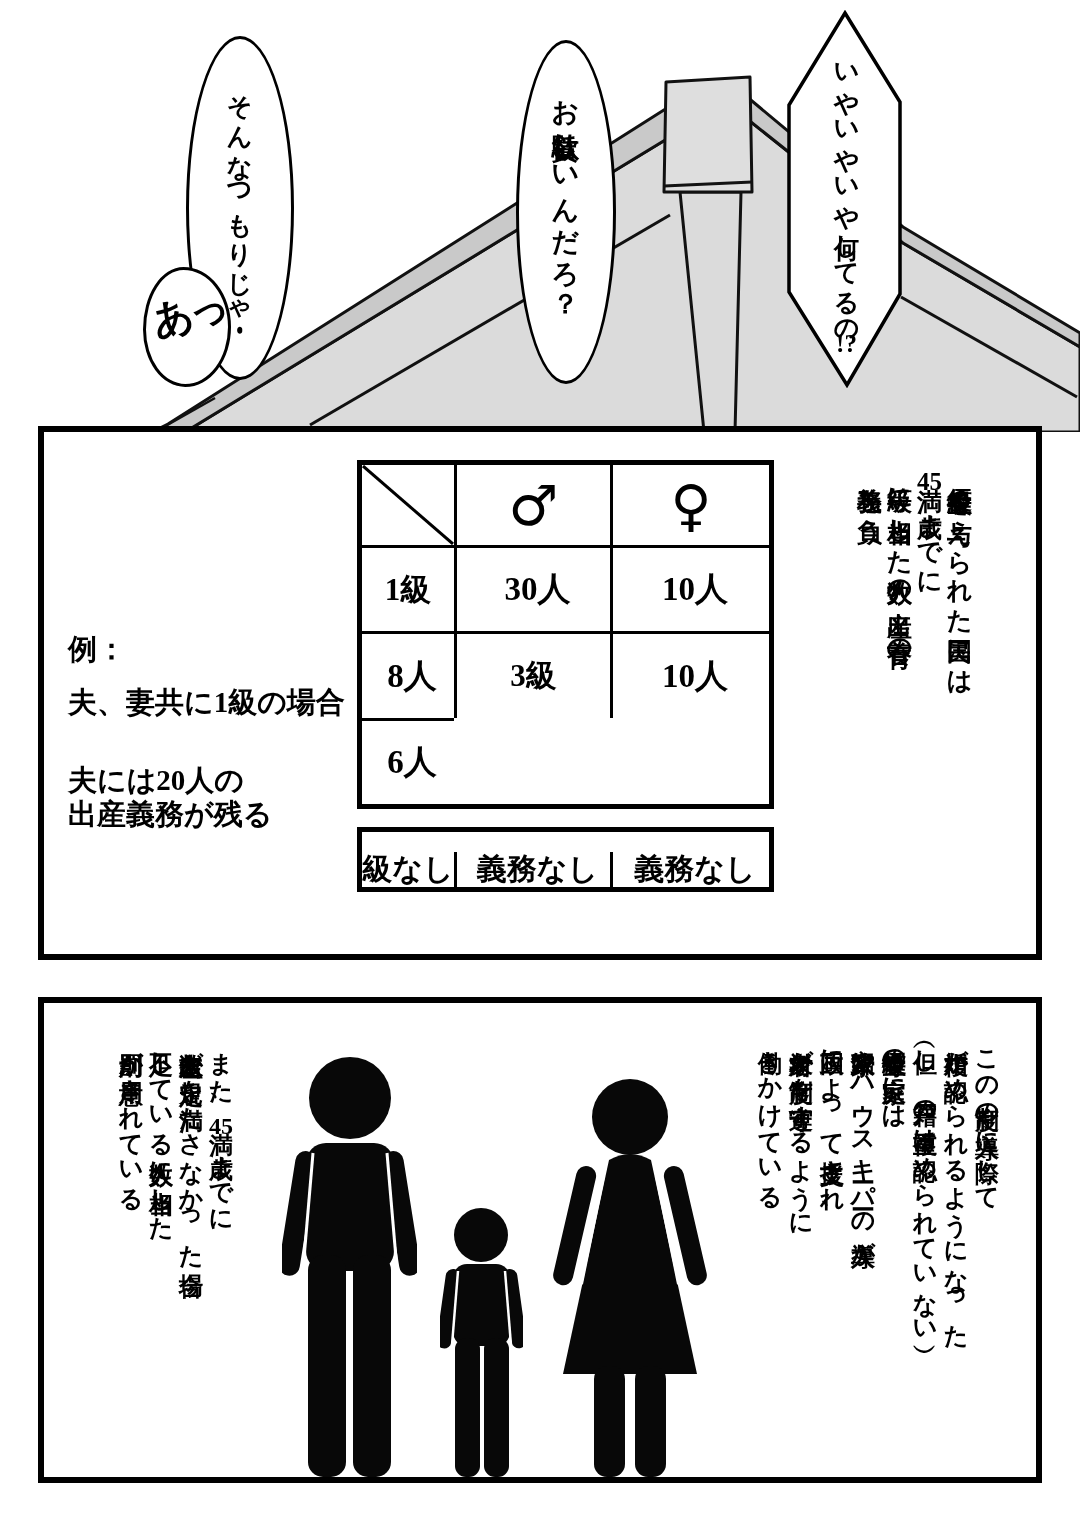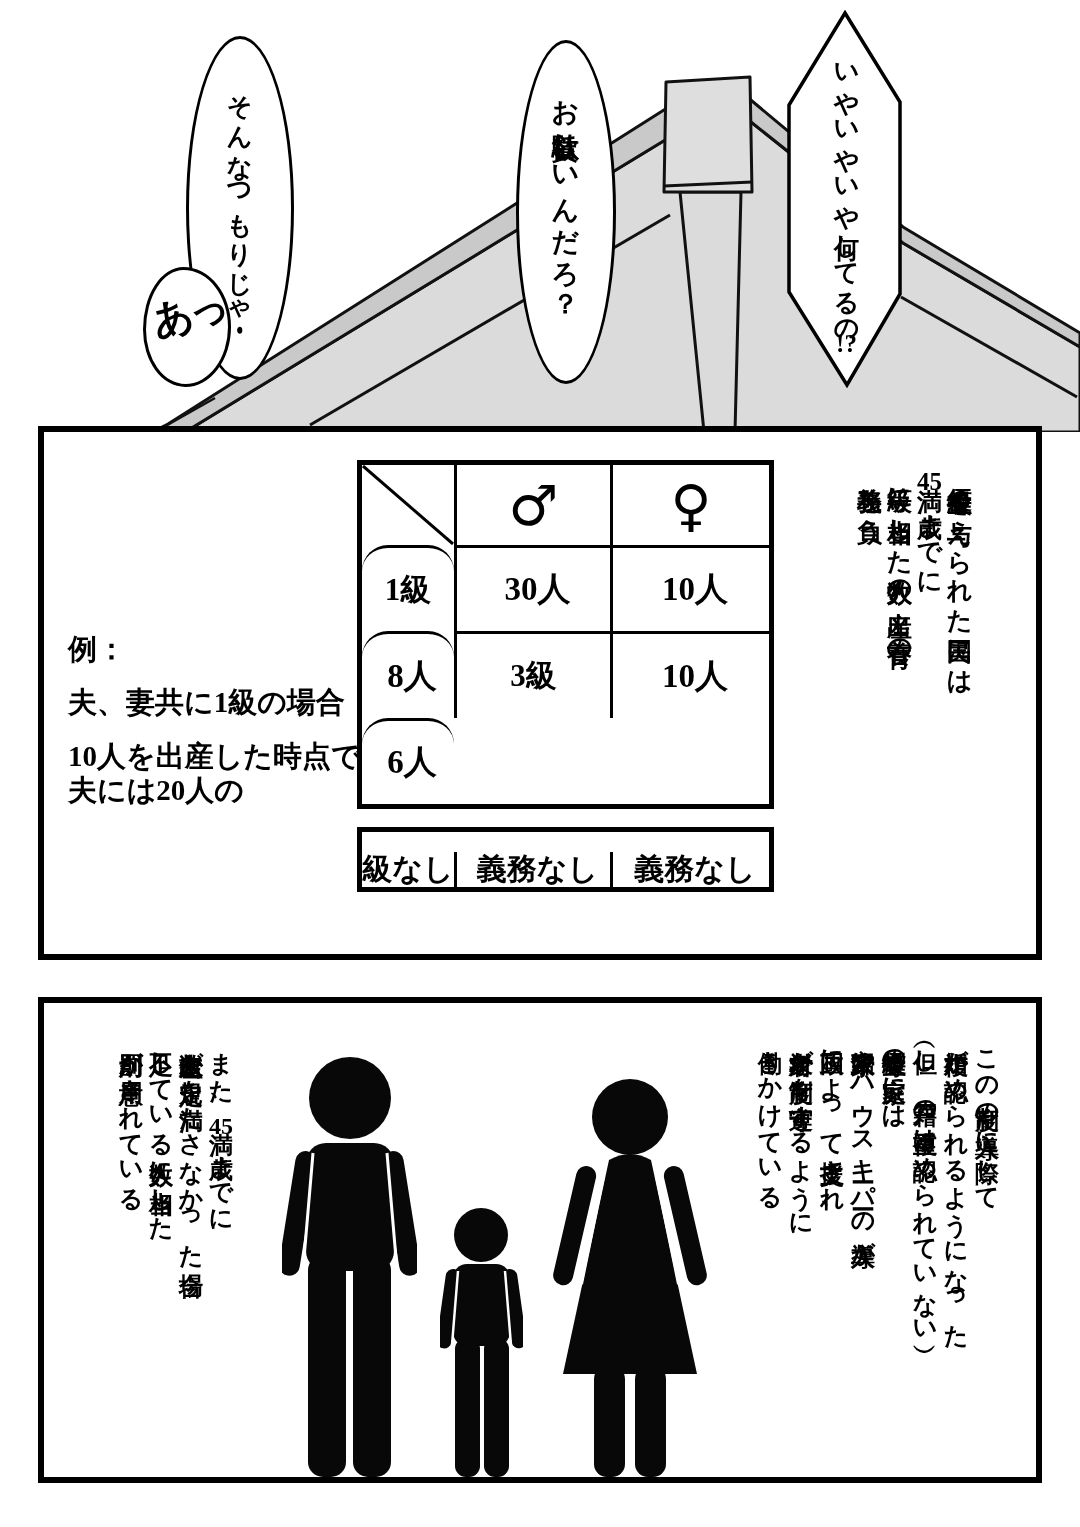--- a/index.html
+++ b/index.html
@@ -30,32 +30,32 @@
   
   .gtable{position:absolute;left:313px;top:28px;display:grid;
           grid-template-columns:92px 156px 159px;grid-template-rows:80px 86px 87px 86px;
           border:5px solid #000;background:#fff;}
   .ftable{position:absolute;left:313px;top:395px;display:grid;
           grid-template-columns:92px 156px 159px;grid-template-rows:55px;
           border:5px solid #000;background:#fff;}
   .gtable>div,.ftable>div{border-left:3px solid #000;border-top:3px solid #000;
           display:flex;align-items:center;justify-content:center;font-weight:bold;}
   .gtable>div:nth-child(-n+3){border-top:none;}
-  .gtable>div:nth-child(3n+1){border-left:none;border-radius:26px;}
+  .gtable>div:nth-child(3n+1){border-left:none;}
   .ftable>div{border-top:none;margin-top:20px;}
   .ftable>div:first-child{border-left:none;}
   .cell-label{font-size:31px;}
   .cell-val{font-size:33px;padding-left:8px;}
   .cell-sym{font-size:56px;font-family:"DejaVu Sans",sans-serif;font-weight:normal;}
   .corner{position:relative;}
   .ftable .cell-label,.ftable .cell-val{font-size:30px;}
   
   .example{position:absolute;left:24px;top:200px;font-size:29px;font-weight:bold;line-height:34px;}
   .ex1{margin-bottom:19px;}
-  .ex2{margin-bottom:20px;}
+  .ex2{margin-bottom:44px;text-align:right;}
   
   .p2-right{position:absolute;right:34px;top:30px;writing-mode:vertical-rl;text-orientation:mixed;
             font-size:24px;font-weight:bold;line-height:31px;}
   .p2-left{position:absolute;left:72px;top:32px;writing-mode:vertical-rl;text-orientation:mixed;
            font-size:24px;font-weight:bold;line-height:30px;}
   .fig{position:absolute;}
 </style>
 </head>
 <body>
 
@@ -125,22 +125,22 @@
 
     <div class="ftable">
       <div class="cell-label">級なし</div>
       <div class="cell-val">義務なし</div>
       <div class="cell-val">義務なし</div>
     </div>
 
     <div class="example">
       <div class="ex1">例：</div>
       <div class="ex2">夫、妻共に1級の場合</div>
-      <div>10人を出産した時点で</div>
       <div>夫には20人の</div>
+      <div>出産義務が残る</div>
     </div>
   </div>
 
   <div class="panel panel2">
 
     <div class="p2-right">
       <div>この制度の導入に際して</div>
       <div>複婚が認められるようになった</div>
       <div>（但し、戸籍の重複は認められていない）</div>
       <div>優生等級の家庭には</div>

